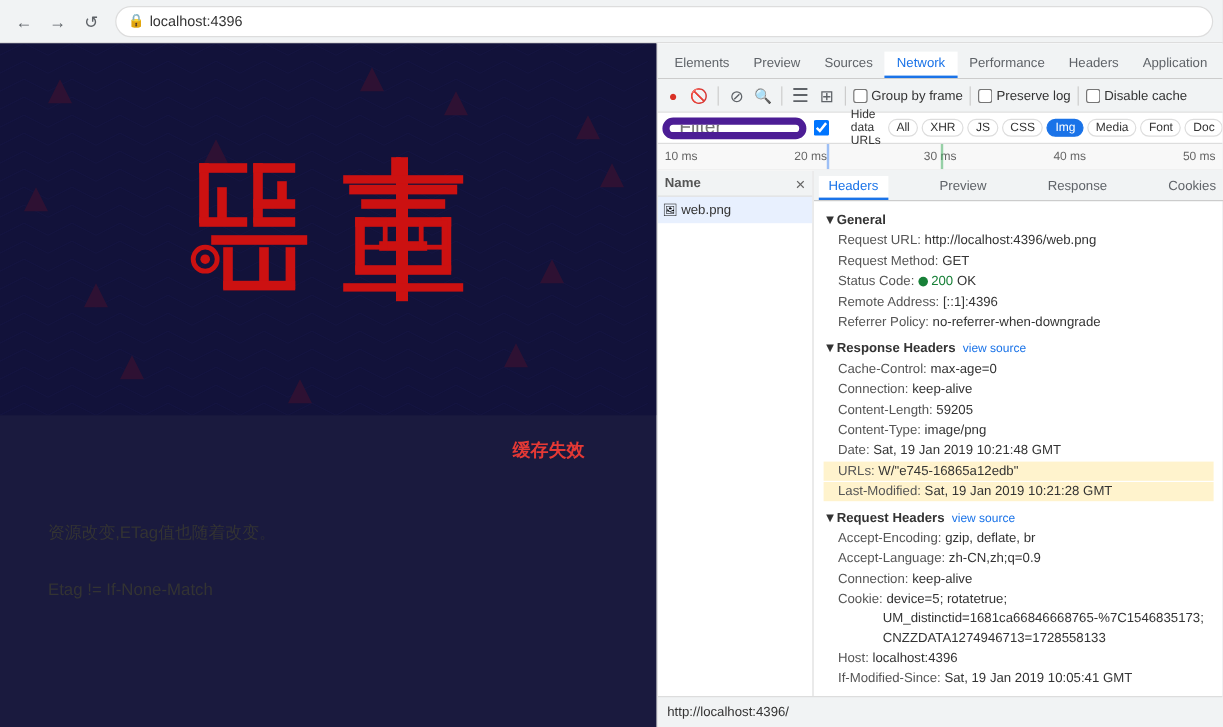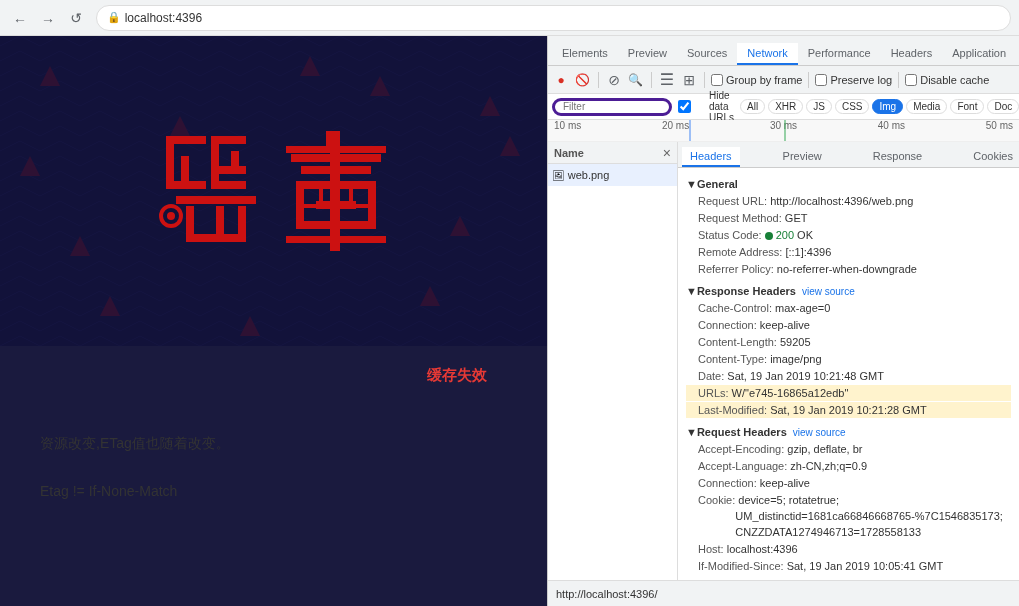--- a/index.html
+++ b/index.html
@@ -40,28 +40,28 @@
     
     .devtools-toolbar { height: 28px; background: #f1f3f4; display: flex; align-items: center; padding: 0 4px; gap: 4px; border-bottom: 1px solid #ddd; }
     .toolbar-icon { width: 18px; height: 18px; display: flex; align-items: center; justify-content: center; font-size: 12px; color: #5f6368; cursor: pointer; border-radius: 2px; }
     .toolbar-red { color: #d93025; }
     .toolbar-separator { width: 1px; height: 16px; background: #ccc; margin: 0 2px; }
     .toolbar-checkbox { display: flex; align-items: center; gap: 3px; font-size: 11px; color: #333; cursor: pointer; }
     .toolbar-checkbox input { width: 12px; height: 12px; }
 
     
     .filter-bar { height: 26px; background: white; display: flex; align-items: center; padding: 0 4px; gap: 6px; border-bottom: 1px solid #ddd; }
-    .filter-input { flex: none; width: 120px; height: 18px; border: 3px solid #4c1d95; border-radius: 9px; padding: 0 8px; font-size: 10px; }
+    .filter-input { flex: none; width: 120px; height: 18px; border: 6px solid #4c1d95; border-radius: 9px; padding: 0 8px; font-size: 16px; }
     .filter-tags { display: flex; gap: 3px; align-items: center; }
     .filter-tag { padding: 1px 6px; border-radius: 8px; font-size: 10px; cursor: pointer; border: 1px solid #ddd; background: white; color: #333; }
     .filter-tag.active-img { background: #1a73e8; color: white; border-color: #1a73e8; }
     .filter-checkbox { display: flex; align-items: center; gap: 18px; font-size: 10px; color: #333; }
 
     
-    .timeline-bar { height: 22px; background: #f8f8f8; border-bottom: 1px solid #eee; display: flex; align-items: flex-start; padding: 0 4px; position: relative; overflow: hidden; }
+    .timeline-bar { height: 22px; background: #f8f8f8; border-bottom: 1px solid #eee; display: flex; align-items: center; padding: 0 4px; position: relative; overflow: hidden; }
     .timeline-labels { display: flex; justify-content: space-between; width: 100%; font-size: 10px; color: #666; padding: 0 2px; }
     .timeline-blue-line { position: absolute; left: 30%; top: 0; height: 100%; width: 2px; background: #4285f4; opacity: 0.5; }
     .timeline-green-line { position: absolute; left: 50%; top: 0; height: 100%; width: 2px; background: #34a853; opacity: 0.5; }
 
     
     .network-body { flex: 1; display: flex; overflow: hidden; }
 
     
     .file-list { width: 130px; flex-shrink: 0; border-right: 1px solid #ddd; overflow-y: auto; }
     .file-list-header { height: 22px; background: #f1f3f4; border-bottom: 1px solid #ddd; display: flex; align-items: center; padding: 0 6px; }

